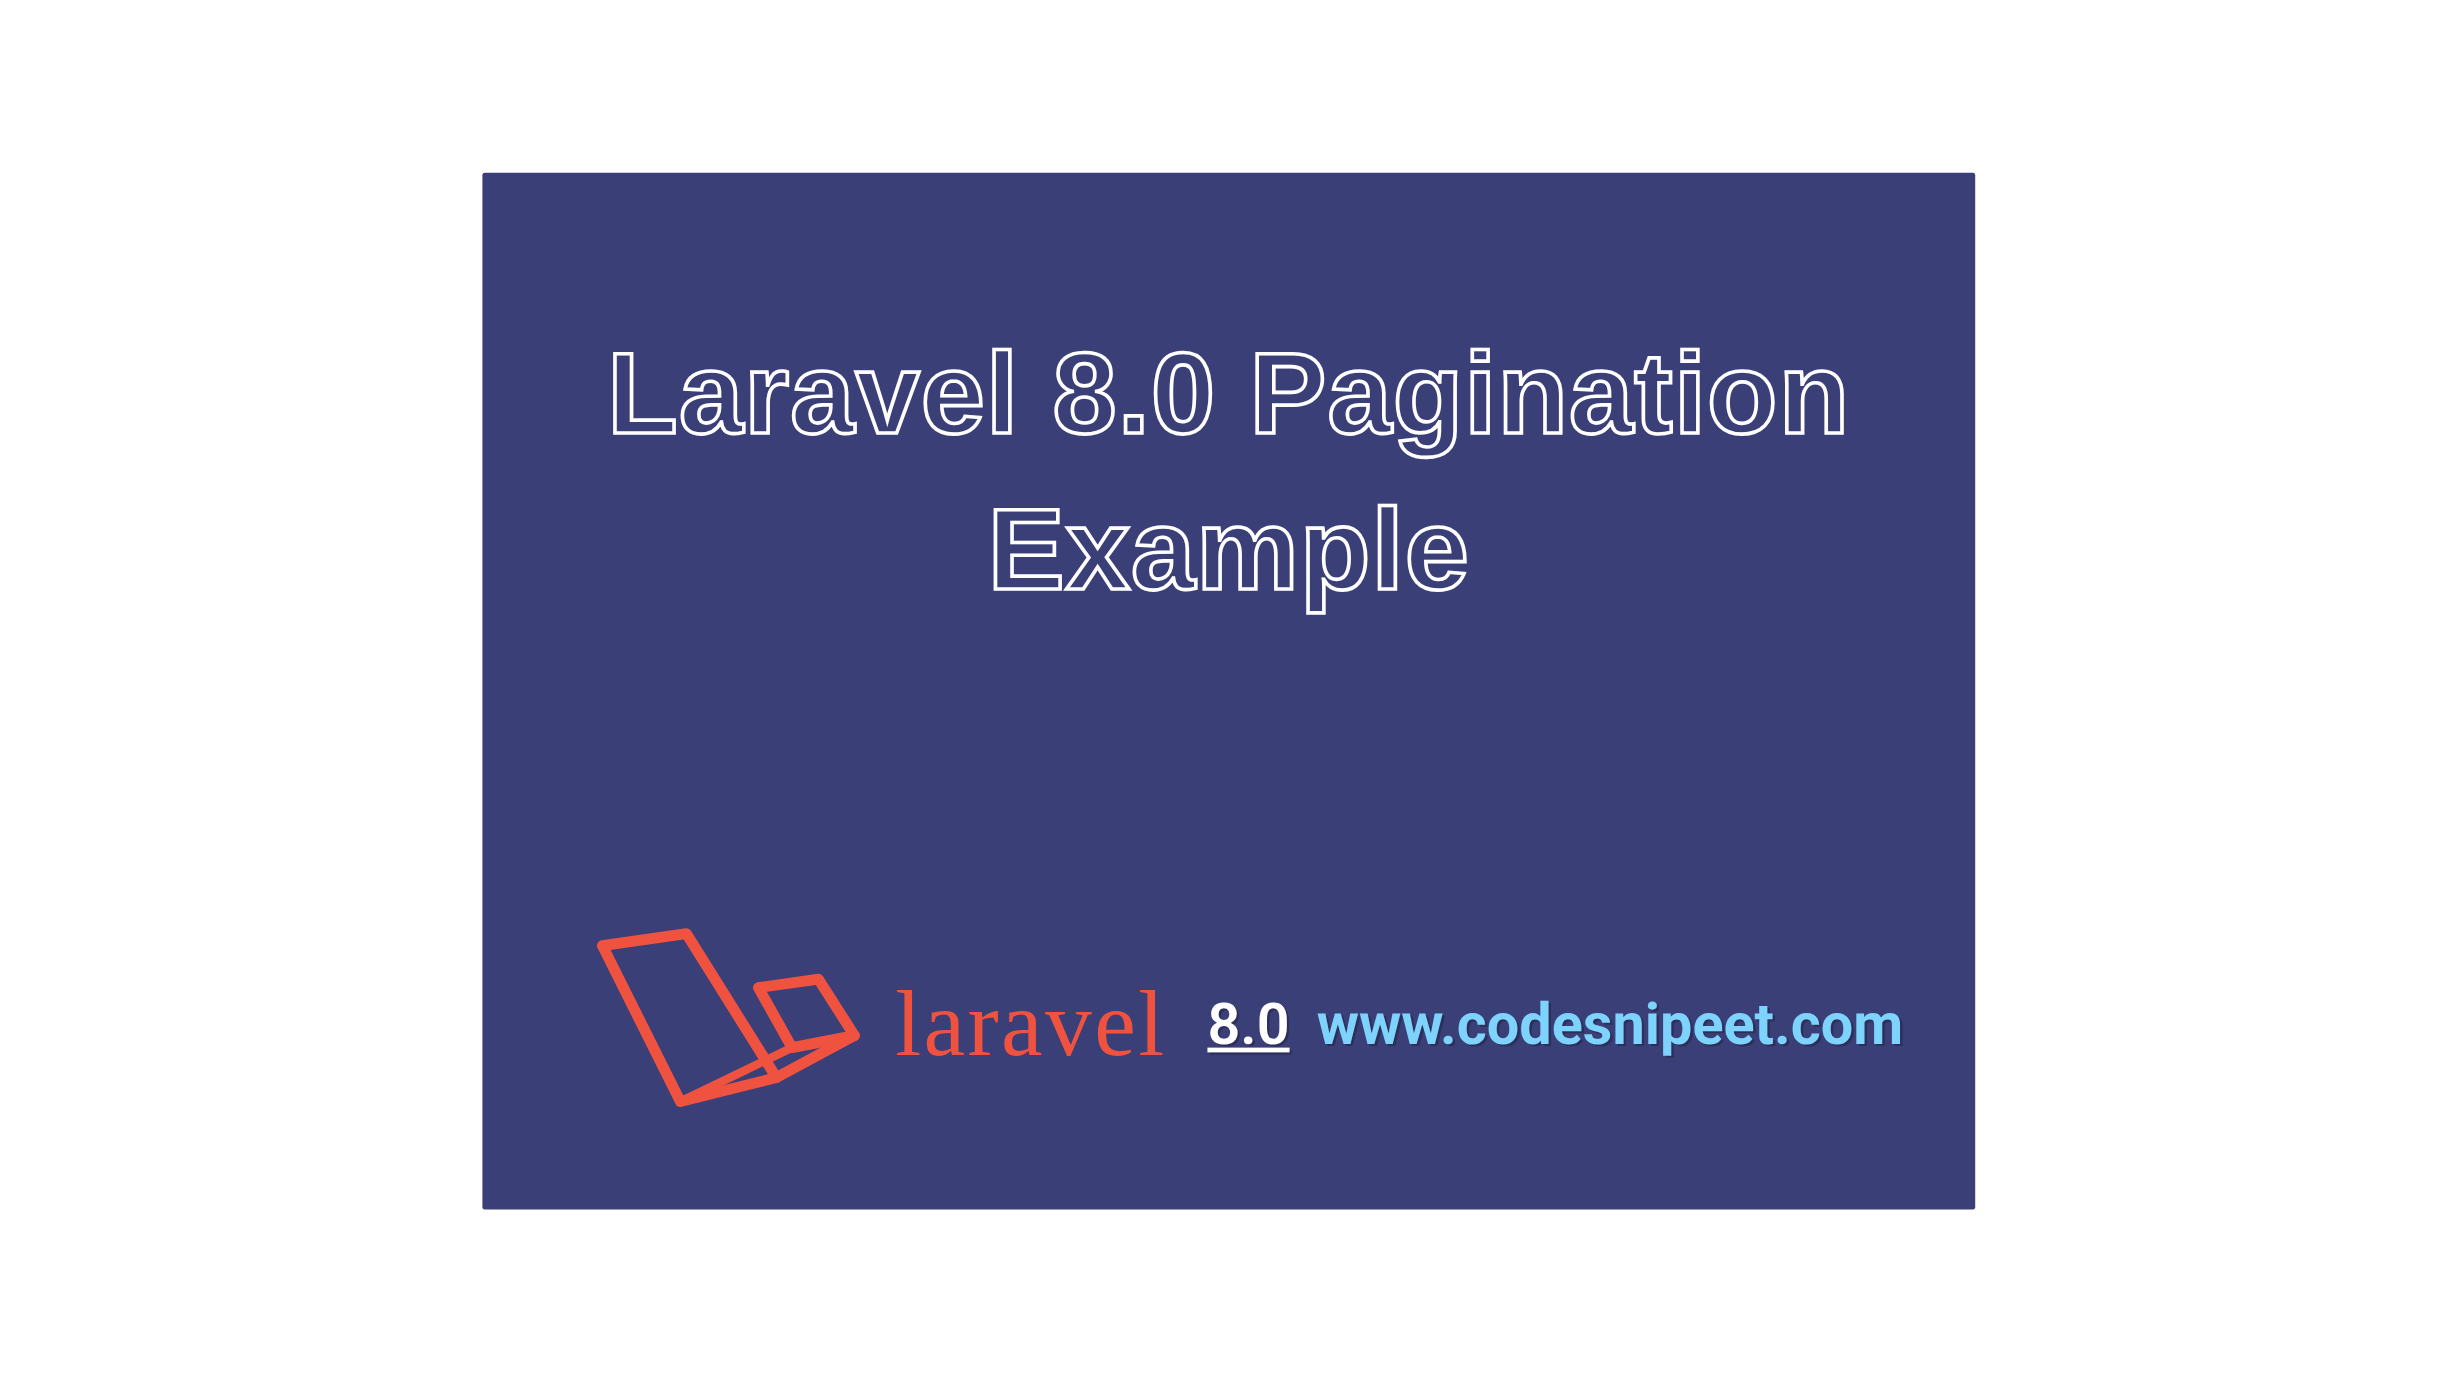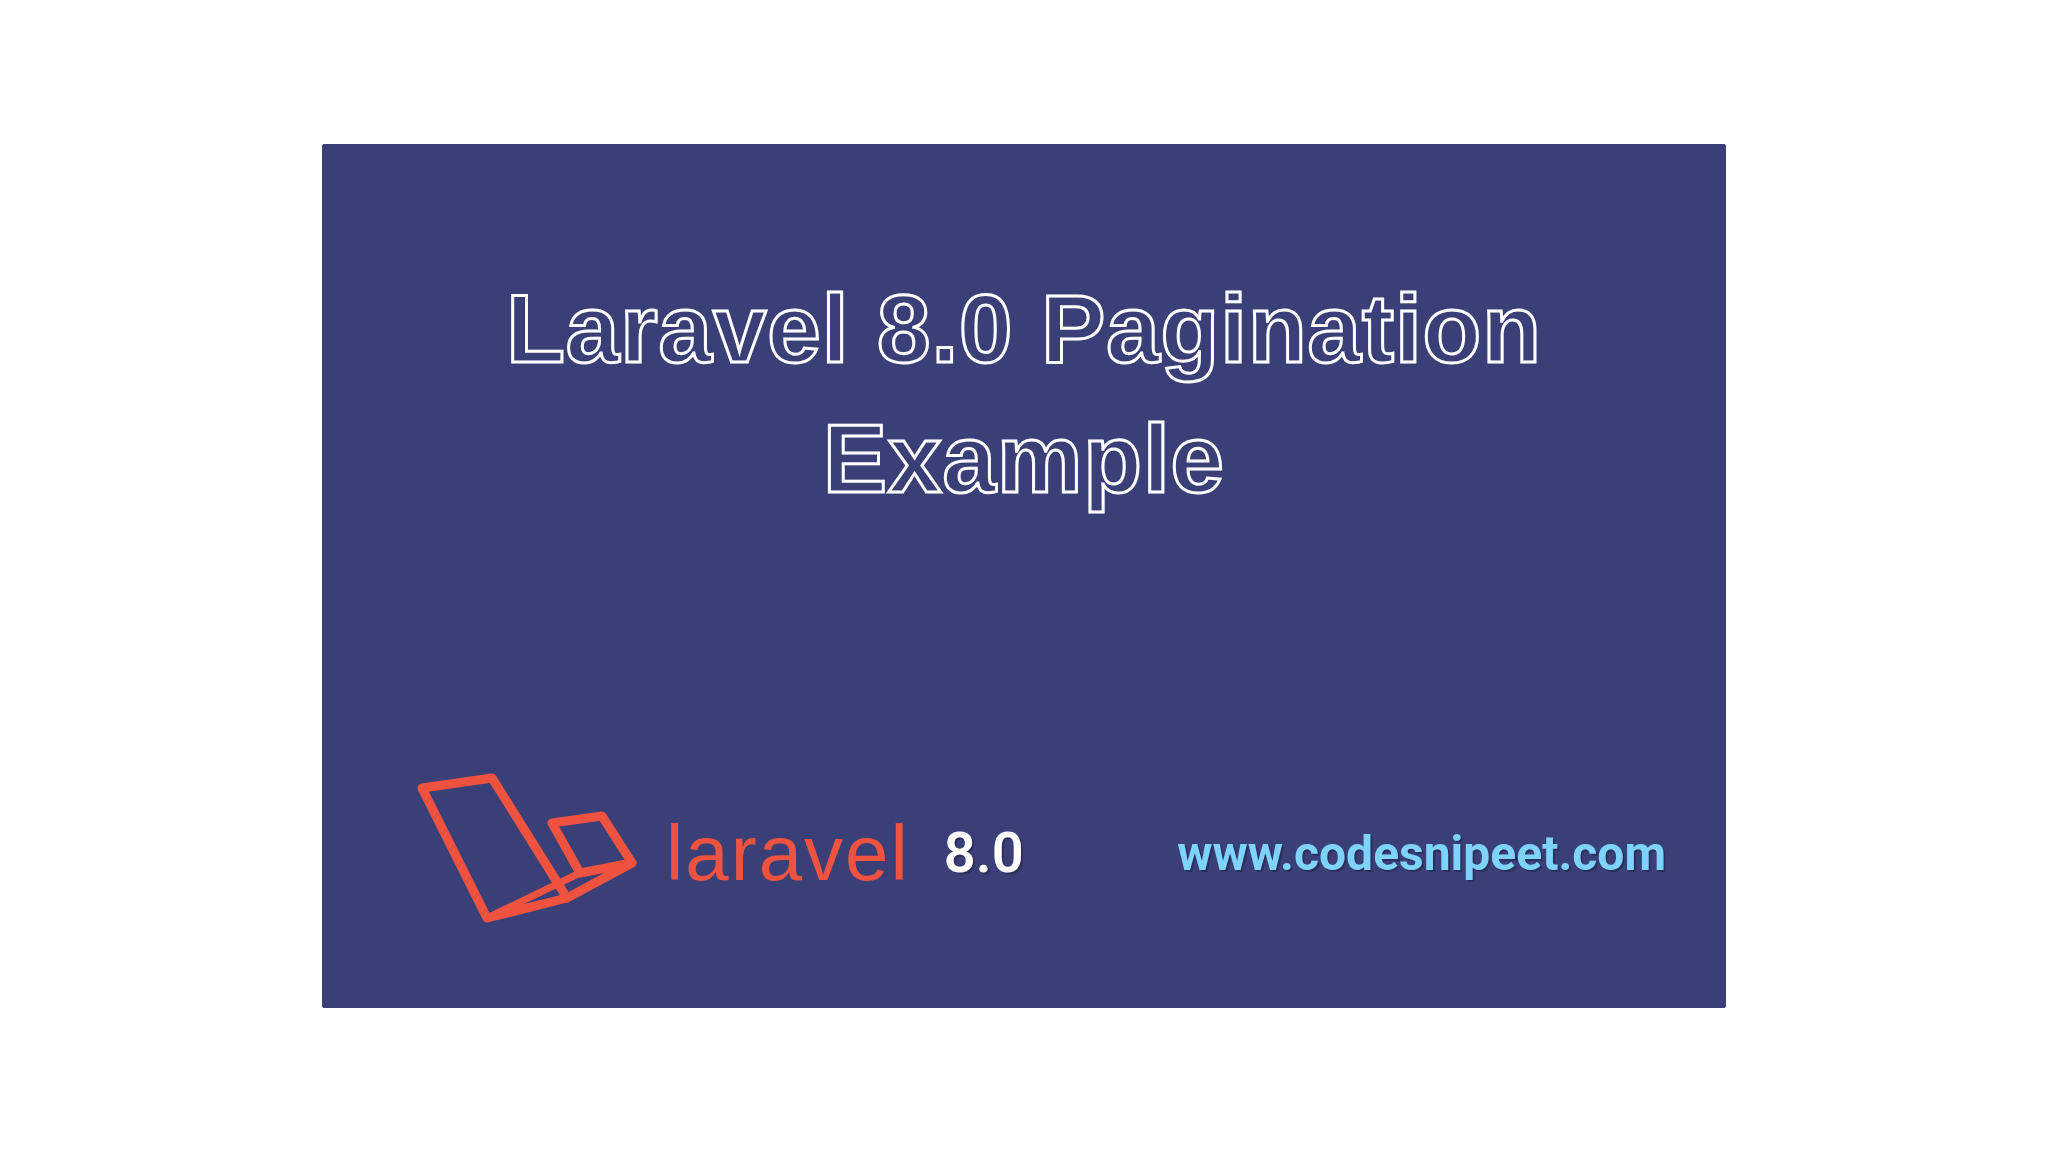--- a/index.html
+++ b/index.html
@@ -10,21 +10,21 @@
   body {
     width: 2048px;
     height: 1152px;
     background: #ffffff;
     display: flex;
     align-items: center;
     justify-content: center;
     font-family: -apple-system, BlinkMacSystemFont, "Segoe UI", Roboto, Helvetica, Arial, sans-serif;
   }
   .banner {
-    width: 1404px;
+    width: 1244px;
     height: 864px;
     background: #3b3f78;
     position: relative;
     border-radius: 2px;
   }
   .title {
     position: absolute;
     top: 120px;
     left: 0;
     right: 0;
@@ -55,28 +55,29 @@
   .laravel-icon svg {
     width: 240px;
     height: 170px;
     display: block;
   }
   .laravel-wordmark {
     font-size: 78px;
     font-weight: 400;
     color: #ef533f;
     letter-spacing: 2px;
-    font-family: Liberation Sans, sans-serif;
+    font-family: Liberation Serif, serif;
   }
   .version {
-    font-size: 56px;
+    font-size: 48px;
     font-weight: 600;
     color: #ffffff;
     margin-left: 10px;
     text-shadow: 2px 2px 0 rgba(0,0,0,0.25);
+    text-decoration: underline;
   }
   .website {
     font-size: 48px;
     font-weight: 700;
     color: #7dd3fc;
     text-shadow: 2px 2px 0 rgba(0,0,0,0.25);
   }
 </style>
 </head>
 <body>

